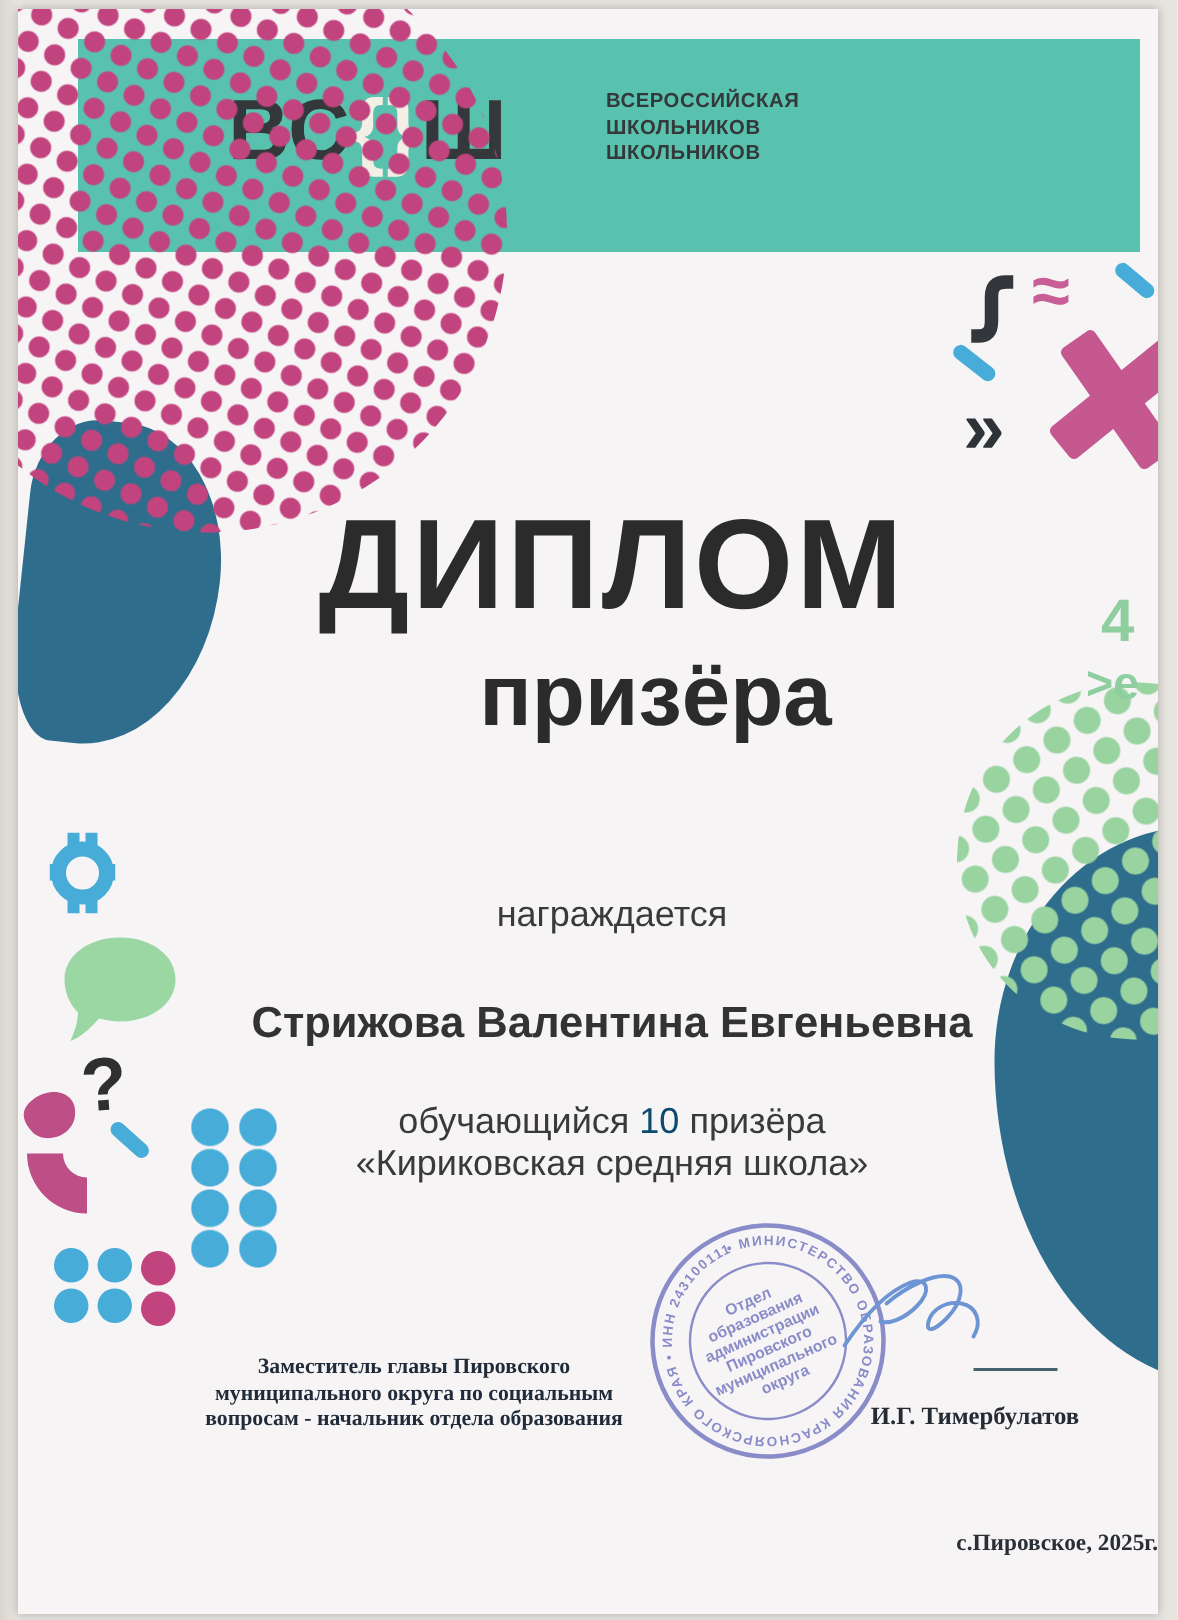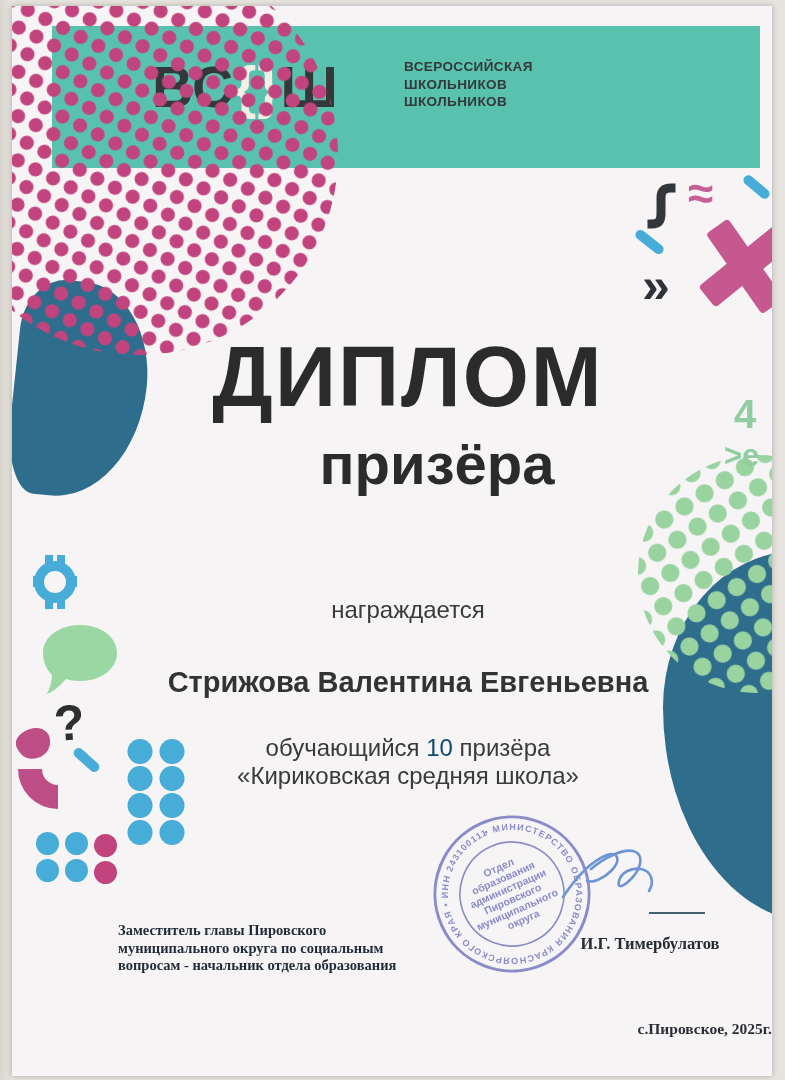--- a/index.html
+++ b/index.html
@@ -98,22 +98,22 @@
   .title-main{top:322px;font-size:85px;font-weight:800;letter-spacing:2px;color:#2B2B2B;}
   .title-sub{top:424px;font-size:58px;font-weight:700;color:#2B2B2B;margin-left:29px;}
   .stage{top:487px;font-size:24px;line-height:26px;color:#3A3A3A;}
   .stage .u{border-bottom:2px solid #3A3A3A;padding:0 3px;}
   .awarded{top:590px;font-size:24px;color:#3A3A3A;}
   .recipient{top:660px;font-size:29px;font-weight:800;color:#333;}
   .student{top:728px;font-size:24px;line-height:28px;color:#3A3A3A;}
   .student .grade{color:#0c4a6e;}
   
   .official{
-    position:absolute;left:106px;top:897px;width:280px;text-align:left;z-index:5;
-    font-family:"Liberation Serif", serif;font-size:14.5px;font-weight:600;line-height:17.5px;color:var(--serif-ink);margin-top:19px;
+    position:absolute;left:124px;top:897px;width:280px;text-align:center;z-index:5;
+    font-family:"Liberation Serif", serif;font-size:14.5px;font-weight:600;line-height:17.5px;color:var(--serif-ink);
   }
   .stamp-wrap{position:absolute;left:412px;top:800px;width:176px;height:176px;z-index:6;opacity:.85;}
   .stamp-ring{fill:none;stroke:var(--stamp);stroke-width:3;}
   .stamp-ring.thin{stroke-width:1.6;}
   .stamp-ring-text{font-size:9px;letter-spacing:1.1px;fill:var(--stamp);font-weight:700;}
   .stamp-center{font-size:10.5px;fill:var(--stamp);font-weight:700;text-anchor:middle;}
   .signature{position:absolute;left:545px;top:833px;z-index:7;}
   .sig-line{position:absolute;left:637px;top:906px;width:56px;height:0;border-top:2px solid #47626E;z-index:6;}
   .signer{
     position:absolute;left:558px;top:928px;width:160px;text-align:center;z-index:6;

